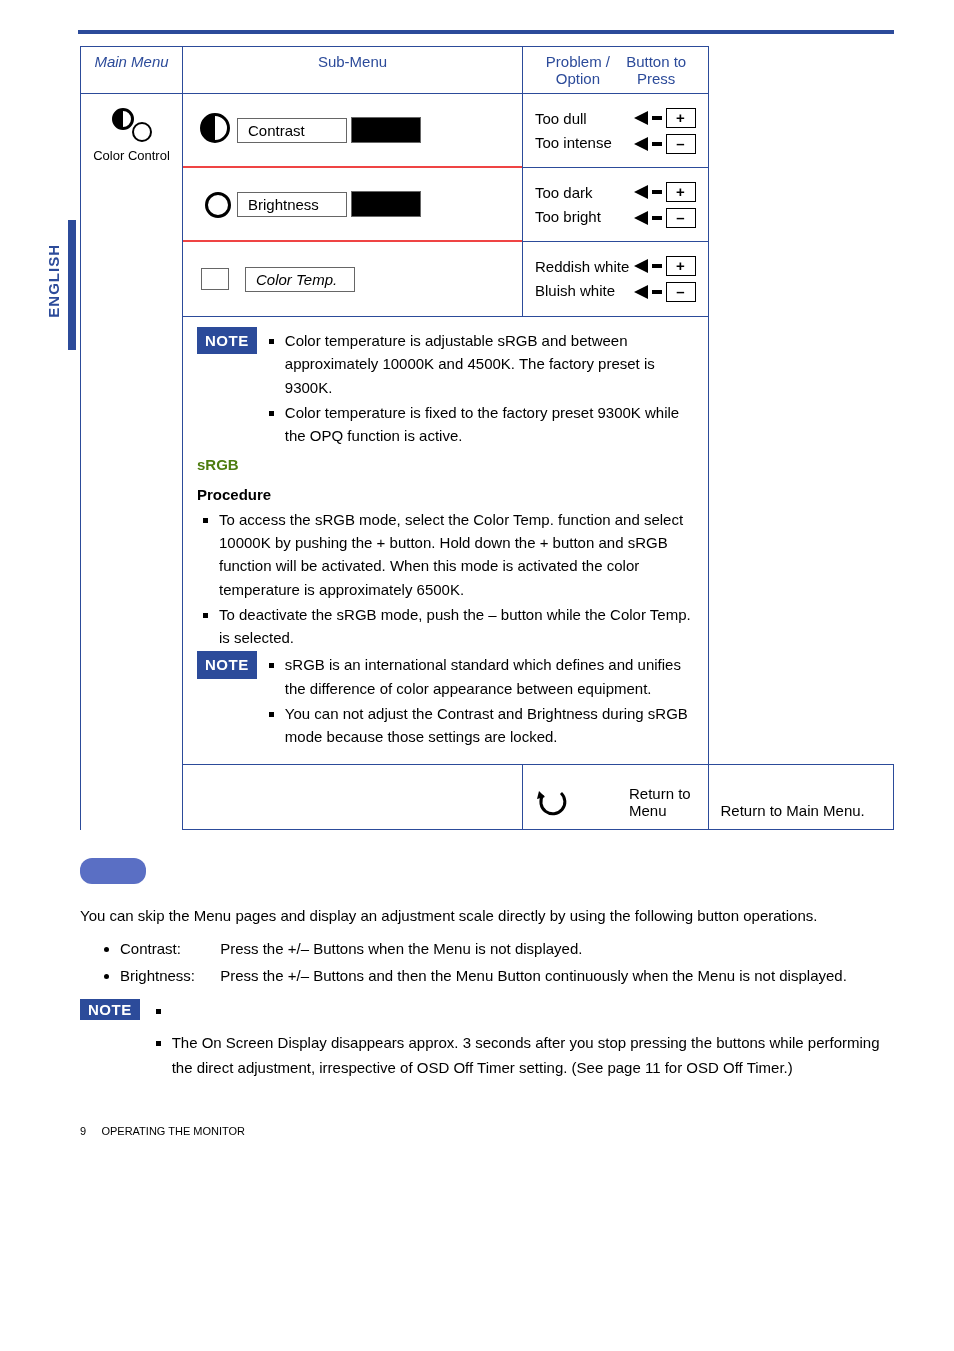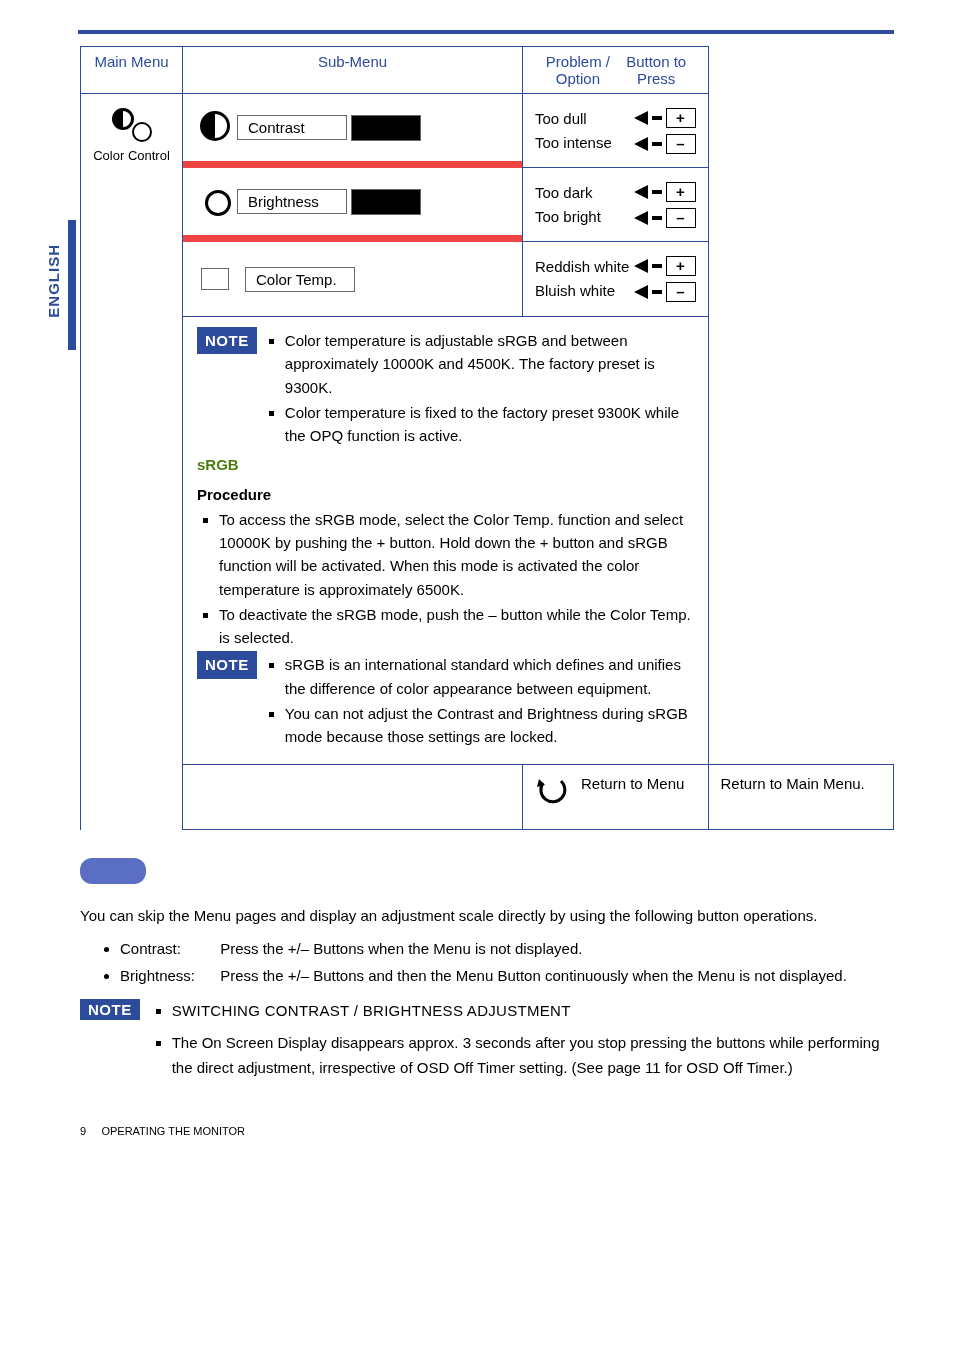--- a/index.html
+++ b/index.html
@@ -62,33 +62,33 @@
     vertical-align: top;
   }
   table.menu > thead > tr > th {
     background: #fff;
     color: #2c4b9a;
     font-weight: normal;
     font-size: 15px;
     padding: 6px 4px;
     text-align: center;
   }
-  .th-main { width: 100px; }
+  .th-main { width: 100px; font-style: italic; }
   .th-sub { width: 328px; }
   .th-prob { }
   .main-icon-cell { text-align: center; padding: 14px 6px 6px 6px; }
   .main-label { font-size: 13px; margin-top: 6px; line-height: 1.3; }
   .sub-inner-row {
     display: flex;
     align-items: center;
     min-height: 74px;
     padding: 8px 10px;
-    border-bottom: 7px solid #ef4444;
-  }
-  .sub-inner-row.last { border-bottom: none; }
+    border-bottom: 2px solid #ef4444;
+  }
+  .sub-inner-row.last { border-bottom: none; font-style: italic; }
   .sub-icon { width: 44px; text-align: center; }
   .sub-label-box {
     display: inline-block;
     border: 1px solid #666;
     padding: 3px 10px;
     font-size: 15px;
     min-width: 110px;
   }
   .rect-black { display: inline-block; width: 70px; height: 26px; background:#000; vertical-align: middle; margin-left: 4px; border:1px solid #666; }
   .rect-white { display: inline-block; width: 70px; height: 26px; background:#fff; vertical-align: middle; margin-left: 4px; border:1px solid #666; }
@@ -132,21 +132,21 @@
   .srgb-box {
     padding: 10px 14px 14px 14px;
     font-size: 15px;
     line-height: 1.55;
     color: #000;
   }
   .srgb-box .heading { font-weight: bold; margin: 6px 0 2px 0; }
   .srgb-box .sRGB { color: #4d7c0f; font-weight: bold; }
   .srgb-box ul.square { list-style: square; padding-left: 22px; margin: 2px 0; }
   .srgb-box ul.square > li { margin: 2px 0; }
-  .return-row { display: flex; align-items: flex-start; min-height: 64px; padding: 10px 12px; border-top: 1px solid #2c4b9a; }
+  .return-row { display: flex; align-items: flex-end; min-height: 64px; padding: 10px 12px; border-top: 1px solid #2c4b9a; gap: 48px; }
   .direct-pill {
     display: inline-block;
     width: 66px; height: 26px;
     background: #5a6fc4;
     border-radius: 12px;
     margin-top: 28px;
     margin-bottom: 10px;
   }
   .body-text {
     font-size: 15px;
@@ -367,21 +367,21 @@
   <li>
     <span style="display:inline-block; width:96px; vertical-align:top;">Brightness:</span>
     <span style="display:inline-block; width:calc(100% - 104px);">Press the +/– Buttons and then the Menu Button continuously when the Menu is not displayed.</span>
   </li>
 </ul>
 
 <div class="note-block">
   <span class="note-badge note-block-badge">NOTE</span>
   <ul class="note-list">
     <li>
-      <span style="letter-spacing:0.3px;">SWITCHING CONTRAST / BRIGHTNESS ADJUSTMENT</span><br>
+      <br>
     </li>
     <li>
       <span>The On Screen Display disappears approx. 3 seconds after you stop pressing the buttons while performing the direct adjustment, irrespective of OSD Off Timer setting. (See page 11 for OSD Off Timer.)</span>
     </li>
   </ul>
 </div>
 
 <div class="footer">
   <span>9</span>
   &nbsp;&nbsp;&nbsp;

